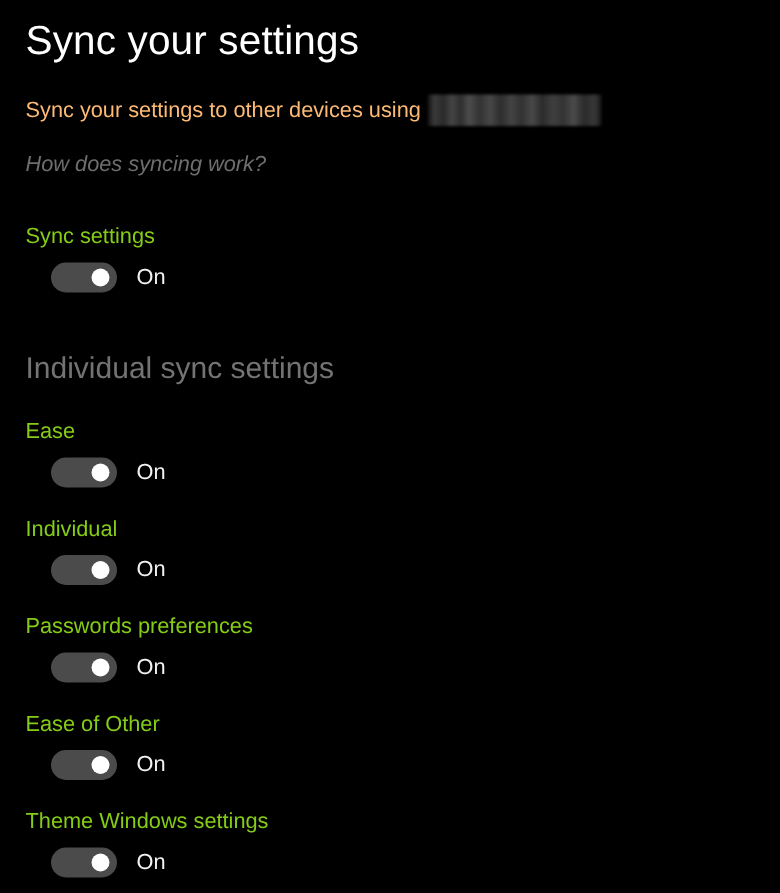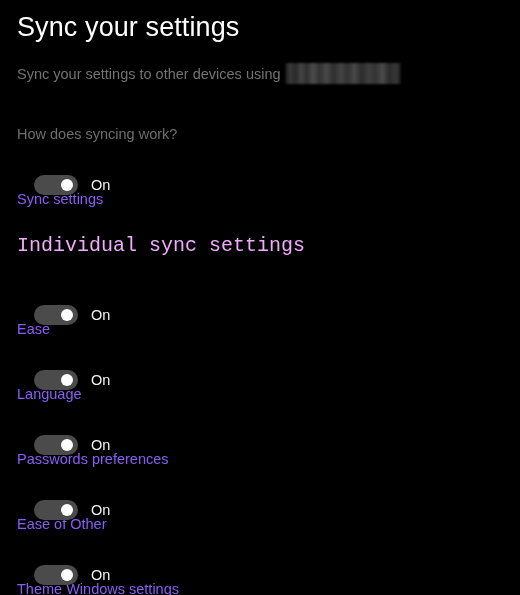--- a/index.html
+++ b/index.html
@@ -39,21 +39,21 @@
     white-space: nowrap;
   }
 
   
   .desc-line {
     position: absolute;
     left: 17px;
     top: 63px;
     font-size: 14.5px;
     font-weight: 400;
-    color: #737373;
+    color: #fdba74;
     line-height: 20px;
     white-space: nowrap;
     display: flex;
     align-items: center;
   }
   .desc-text {
     display: inline-block;
   }
   .redacted {
     display: inline-block;
@@ -84,58 +84,57 @@
         #3a3a3a 96%,
         #161616 100%);
     filter: blur(1.1px);
     opacity: 0.98;
   }
 
   
   .help-link {
     position: absolute;
     left: 17px;
-    top: 124px;
+    top: 100px;
     font-size: 14.5px;
     font-weight: 400;
     color: #6e6e6e;
     line-height: 20px;
     text-decoration: none;
     white-space: nowrap;
     cursor: pointer;
+    font-style: italic;
   }
 
   
   .section-heading {
     position: absolute;
     left: 17px;
     font-size: 20px;
     font-weight: 300;
-    color: #f0abfc;
+    color: #737373;
     line-height: 26px;
     white-space: nowrap;
-    font-family: Liberation Mono, monospace;
   }
 
   
   .setting-row {
     position: absolute;
     left: 17px;
     width: 480px;
   }
   .setting-label {
     position: absolute;
     left: 0;
     top: 0;
     font-size: 14.5px;
     font-weight: 400;
-    color: #8b5cf6;
+    color: #84cc16;
     line-height: 19px;
     white-space: nowrap;
-    margin-top: 41px;
   }
   .toggle-wrap {
     position: absolute;
     left: 17px;
     top: 26px;
     display: flex;
     align-items: center;
   }
   .toggle {
     position: relative;
@@ -194,21 +193,21 @@
     <div class="setting-label">Ease</div>
     <div class="toggle-wrap">
       <div class="toggle" role="switch">
         <div class="knob"></div>
       </div>
       <div class="toggle-state">On</div>
     </div>
   </div>
 
   <div class="setting-row" style="top:344px;">
-    <div class="setting-label">Language</div>
+    <div class="setting-label">Individual</div>
     <div class="toggle-wrap">
       <div class="toggle" role="switch">
         <div class="knob"></div>
       </div>
       <div class="toggle-state">On</div>
     </div>
   </div>
 
   <div class="setting-row" style="top:409px;">
     <div class="setting-label">Passwords preferences</div>

